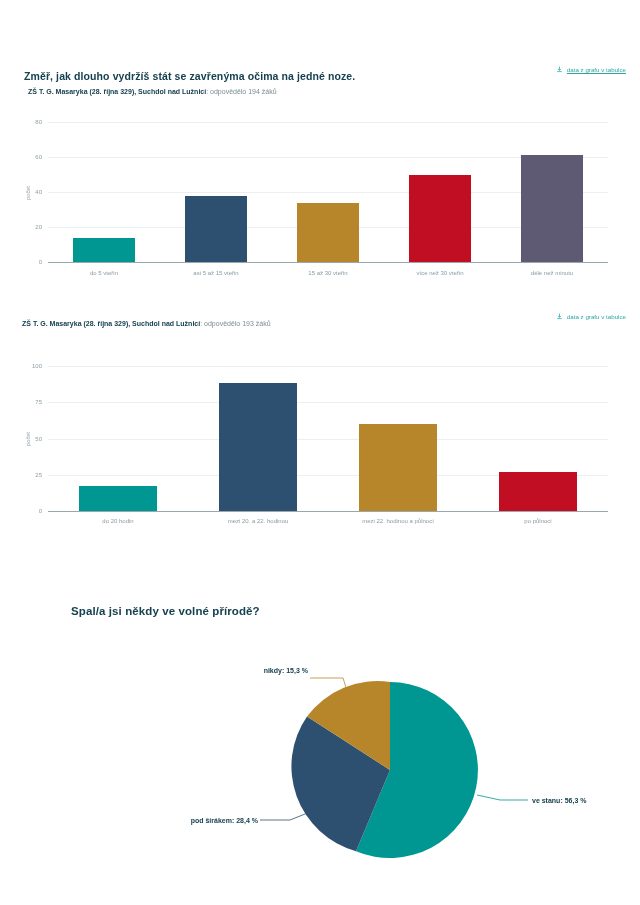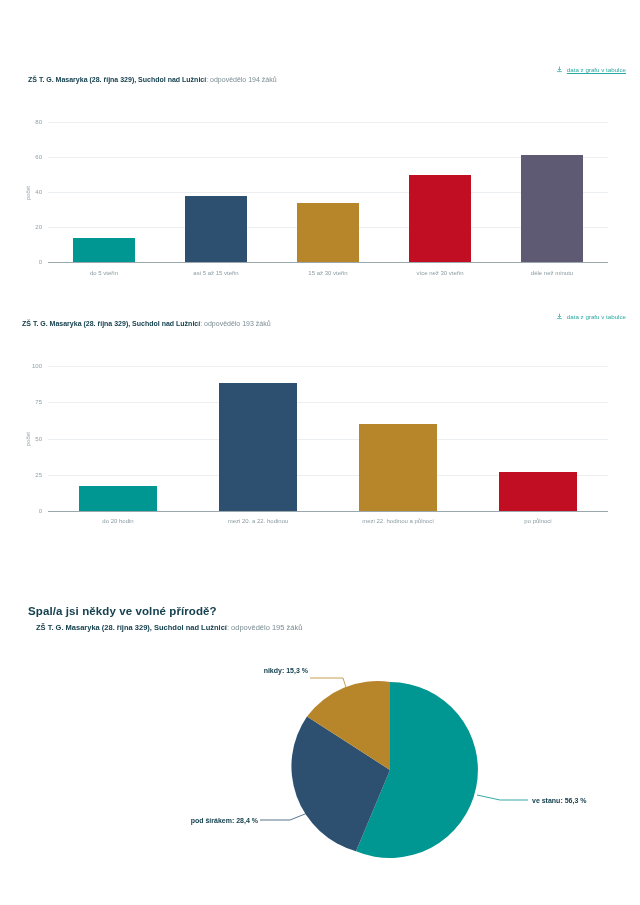--- a/index.html
+++ b/index.html
@@ -128,20 +128,21 @@
     <div class="table-link" style="top:-4px;">
       <span>
         <svg width="7" height="7" viewBox="0 0 12 12" fill="none" stroke="#2aa8a2" stroke-width="1.3">
           <path d="M6 1 V7"></path>
             <path d="M3.4 5 L6 7.6 L8.6 5"></path>
             <path d="M2 9.6 H10"></path>
         </svg>
       </span>
       <span>data z grafu v tabulce</span>
     </div>
+    <div class="sec-title" style="margin-left:24px;">Změř, jak dlouho vydržíš stát se zavřenýma očima na jedné noze.</div>
     <div class="sec-sub" style="margin-left:28px;">
       <b>ZŠ T. G. Masaryka (28. října 329), Suchdol nad Lužnicí</b><span>: <span>odpovědělo 194 žáků</span></span>
     </div>
   </div>
 
   <div class="chart" style="left:48px; top:122px; width:560px; height:140px;">
     <div class="plot">
 
       <div class="ylabel" style="left:-40px; top:68px; width:40px; text-align:center;">počet</div>
 
@@ -239,25 +240,22 @@
       </div>
     </div>
     <div class="xlabels" style="top:152px;">
       <div class="xlab">do 20 hodin</div>
       <div class="xlab">mezi 20. a 22. hodinou</div>
       <div class="xlab">mezi 22. hodinou a půlnocí</div>
       <div class="xlab">po půlnoci</div>
     </div>
   </div>
 
-  <div class="section" style="top:605px;">
+  <div class="section" style="top:605px;padding-left:43px;">
     <div class="sec-title" style="margin-left:28px; font-size:11.5px;">Spal/a jsi někdy ve volné přírodě?</div>
-    <div class="sec-sub" style="margin-left:36px; font-size:7.5px;">
-      <b>ZŠ T. G. Masaryka (28. října 329), Suchdol nad Lužnicí</b><span>: <span>odpovědělo 195 žáků</span></span>
-    </div>
   </div>
 
   <div class="pie-wrap" style="left:250px; top:660px; width:390px; height:230px;">
     <svg width="390" height="230" viewBox="0 0 390 230">
 
       <path fill="#009691" d="M140 110 L140 22 A88 88 0 1 1 106.0 191.2 Z"></path>
       <path fill="#2d5070" d="M140 110 L106.0 191.2 A88 88 0 0 1 57.0 56.4 Z"></path>
       <path fill="#b8862a" d="M140 110 L57.0 56.4 A88 88 0 0 1 140 22 Z"></path>
 
       <path fill="none" stroke="#b8862a" stroke-width="0.8" d="M101 43 L93 18 L60 18"></path>

